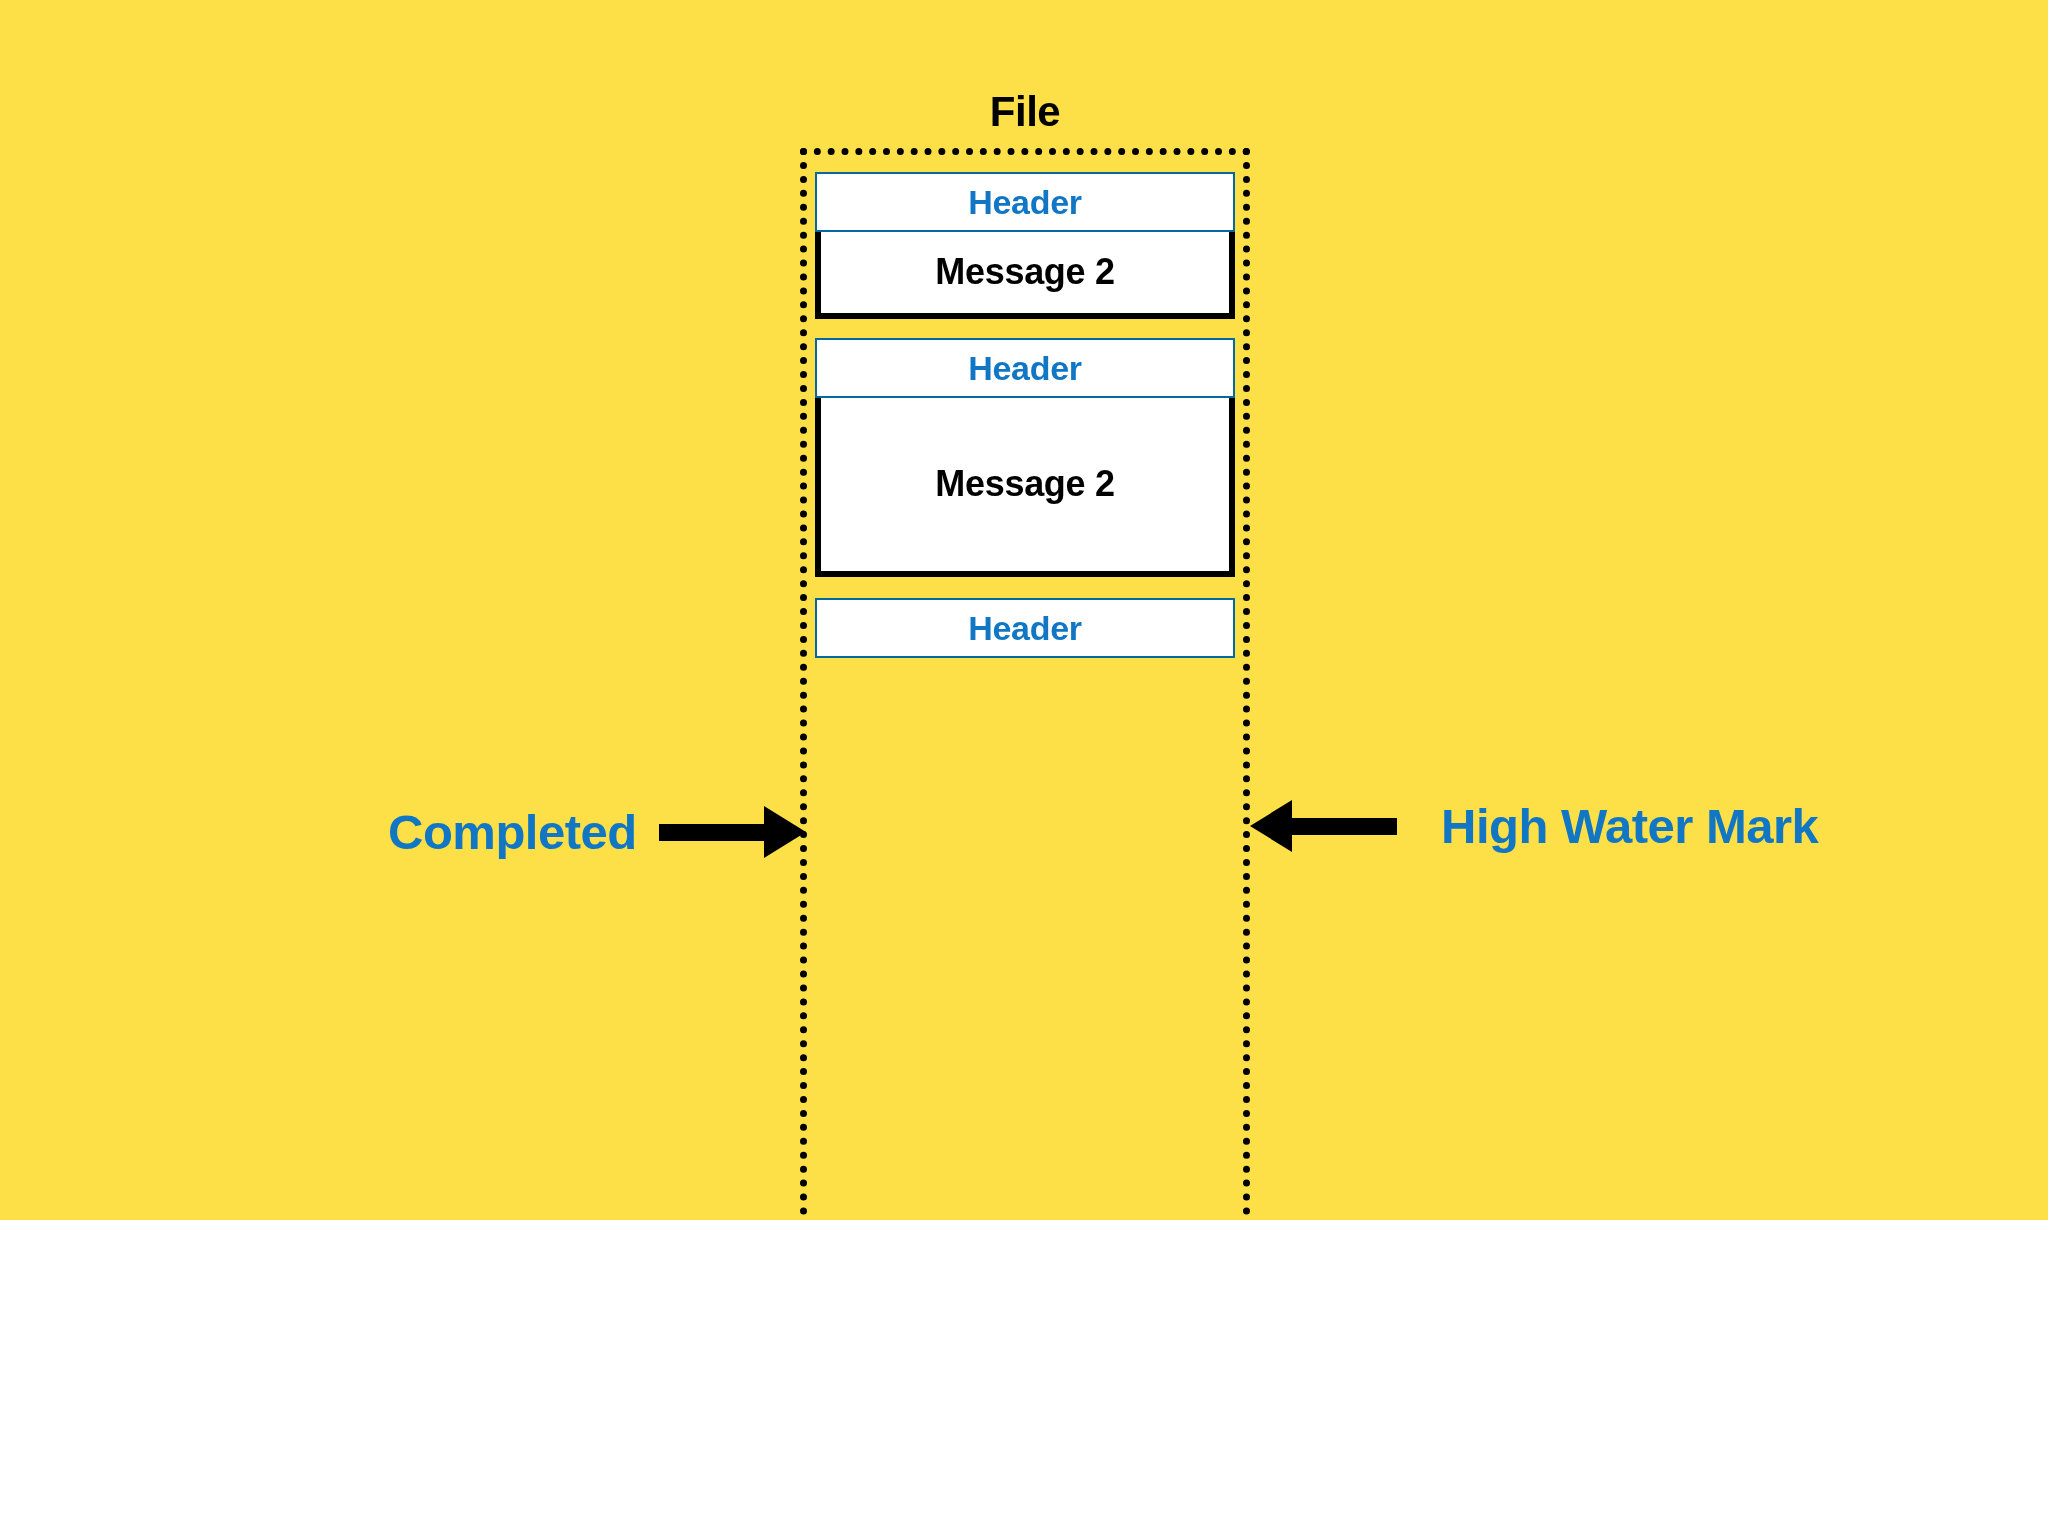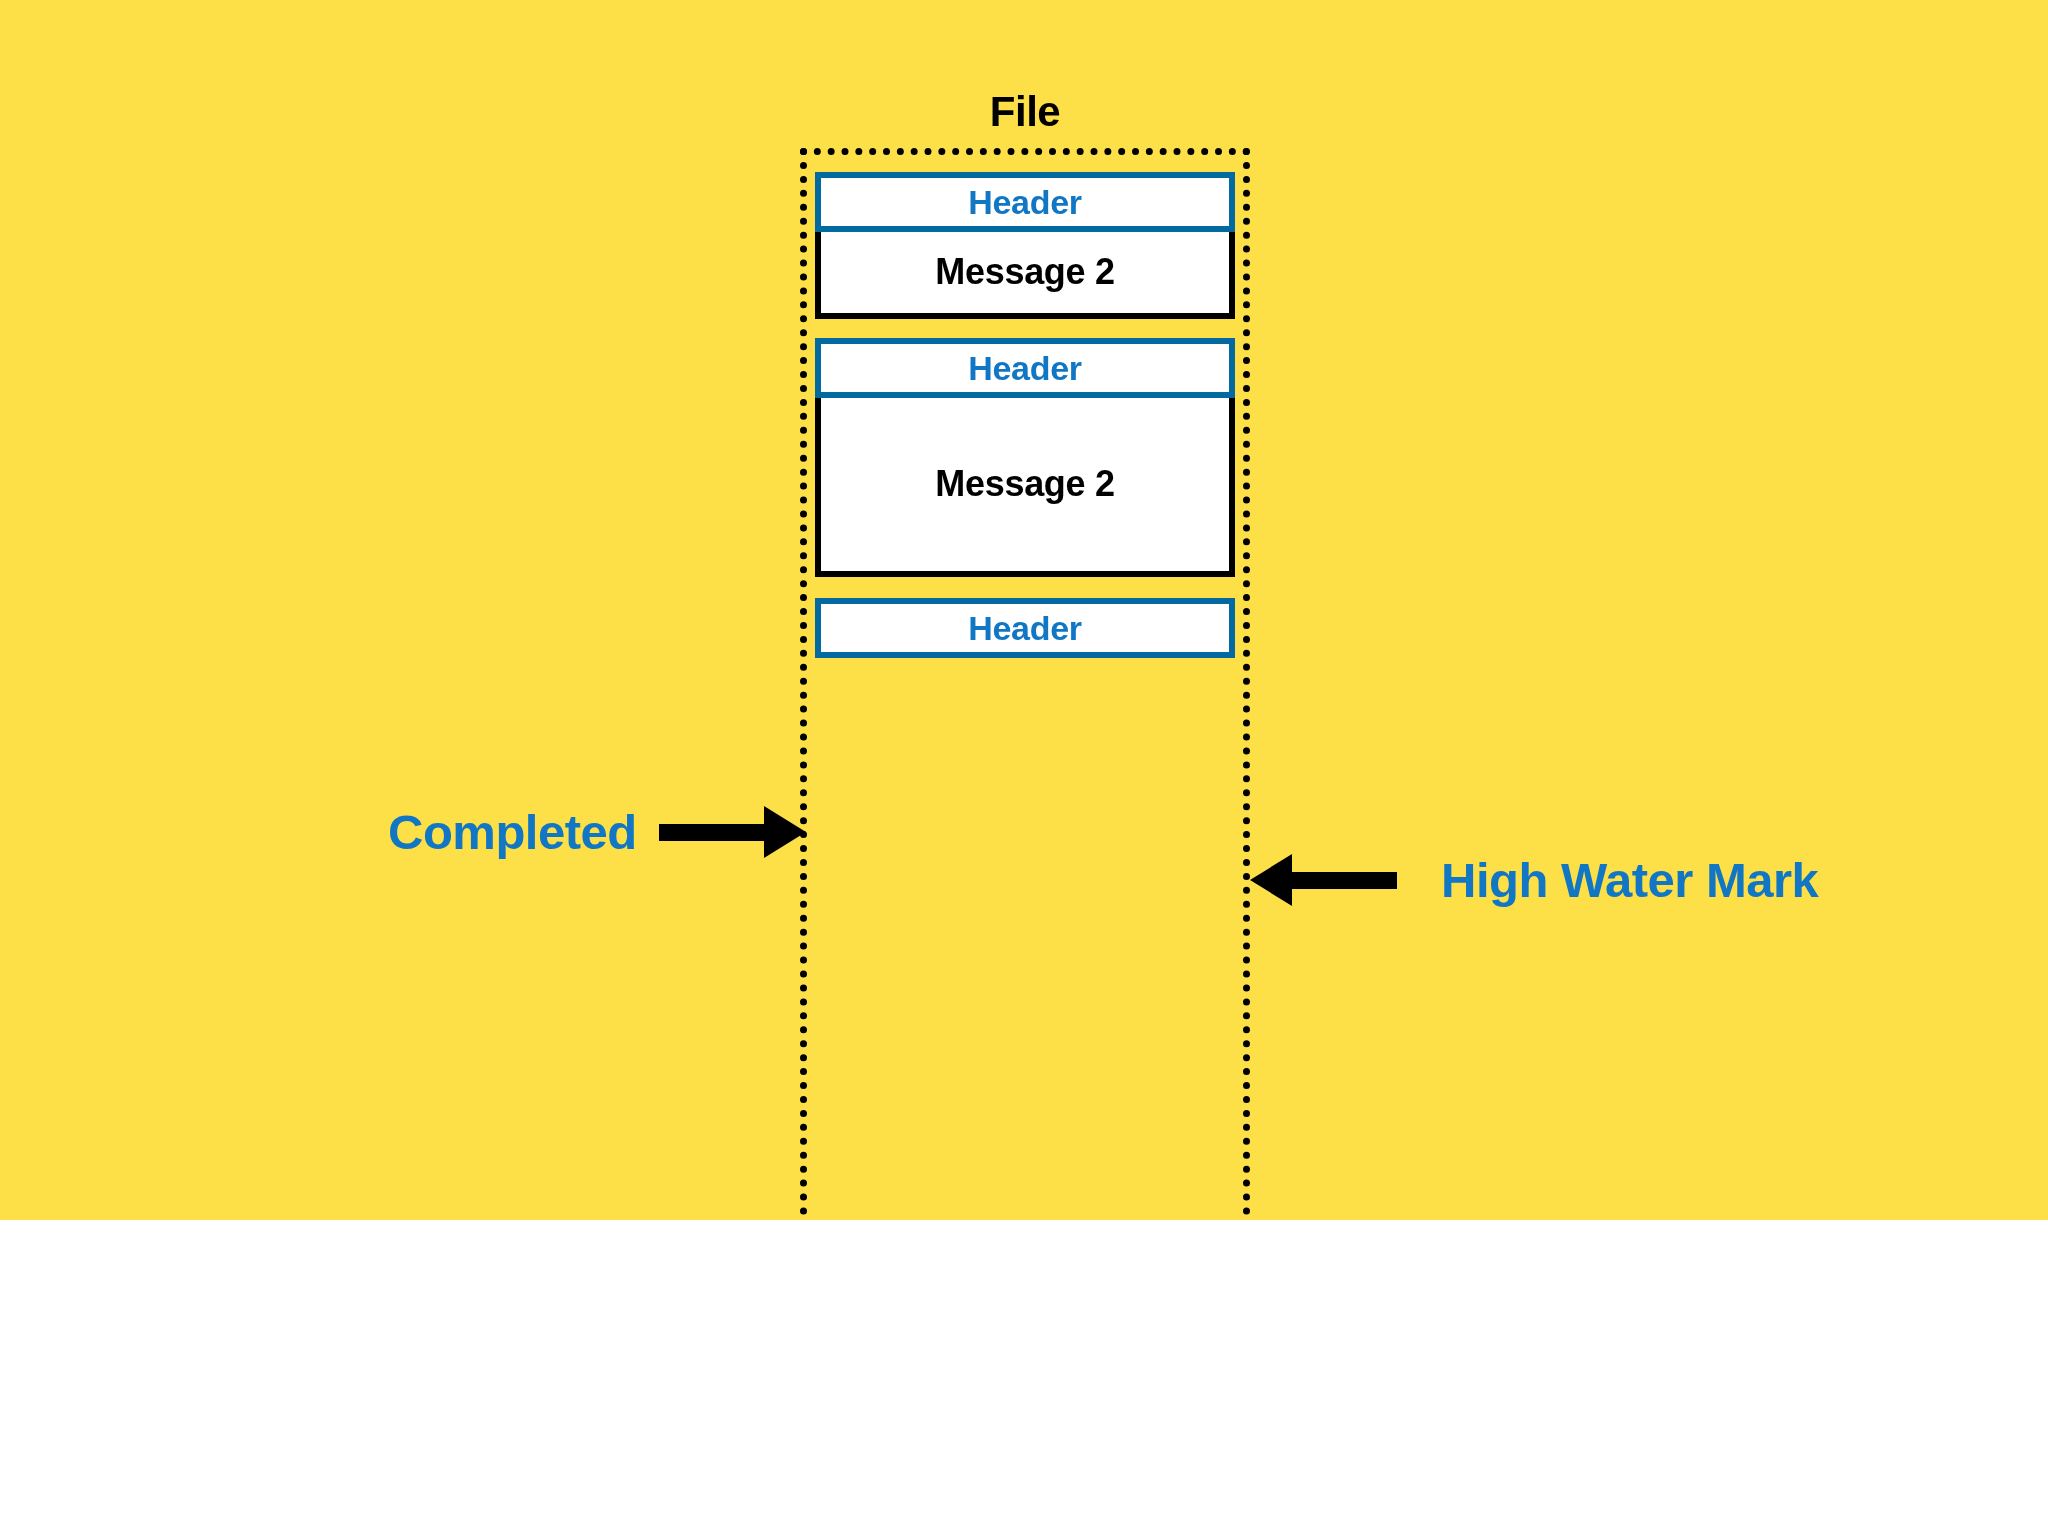--- a/index.html
+++ b/index.html
@@ -47,21 +47,21 @@
     left: 815px;
     width: 420px;
     box-sizing: border-box;
   }
 
   
   .header-box {
     box-sizing: border-box;
     width: 100%;
     height: 60px;
-    border: 6px solid #0369a1;
+    border: 2px solid #0369a1;
     background: #ffffff;
     display: flex;
     align-items: center;
     justify-content: center;
     font-size: 34px;
     font-weight: bold;
     color: #1177C4;
     letter-spacing: -0.3px;
     position: relative;
     z-index: 2;
@@ -118,21 +118,21 @@
   }
 
   #completed-row {
     left: 388px;
     top: 812px;
   }
   #completed-row .arrow-shaft { width: 105px; margin-left: 22px; }
 
   #hwm-row {
     left: 1250px;
-    top: 860px;
+    top: 806px;
   }
   #hwm-row .arrow-shaft { width: 105px; }
   #hwm-row .arrow-label { margin-left: 44px; }
 </style>
 </head>
 <body>
 
 <div id="canvas">
 
   <div class="file-title">File</div>

